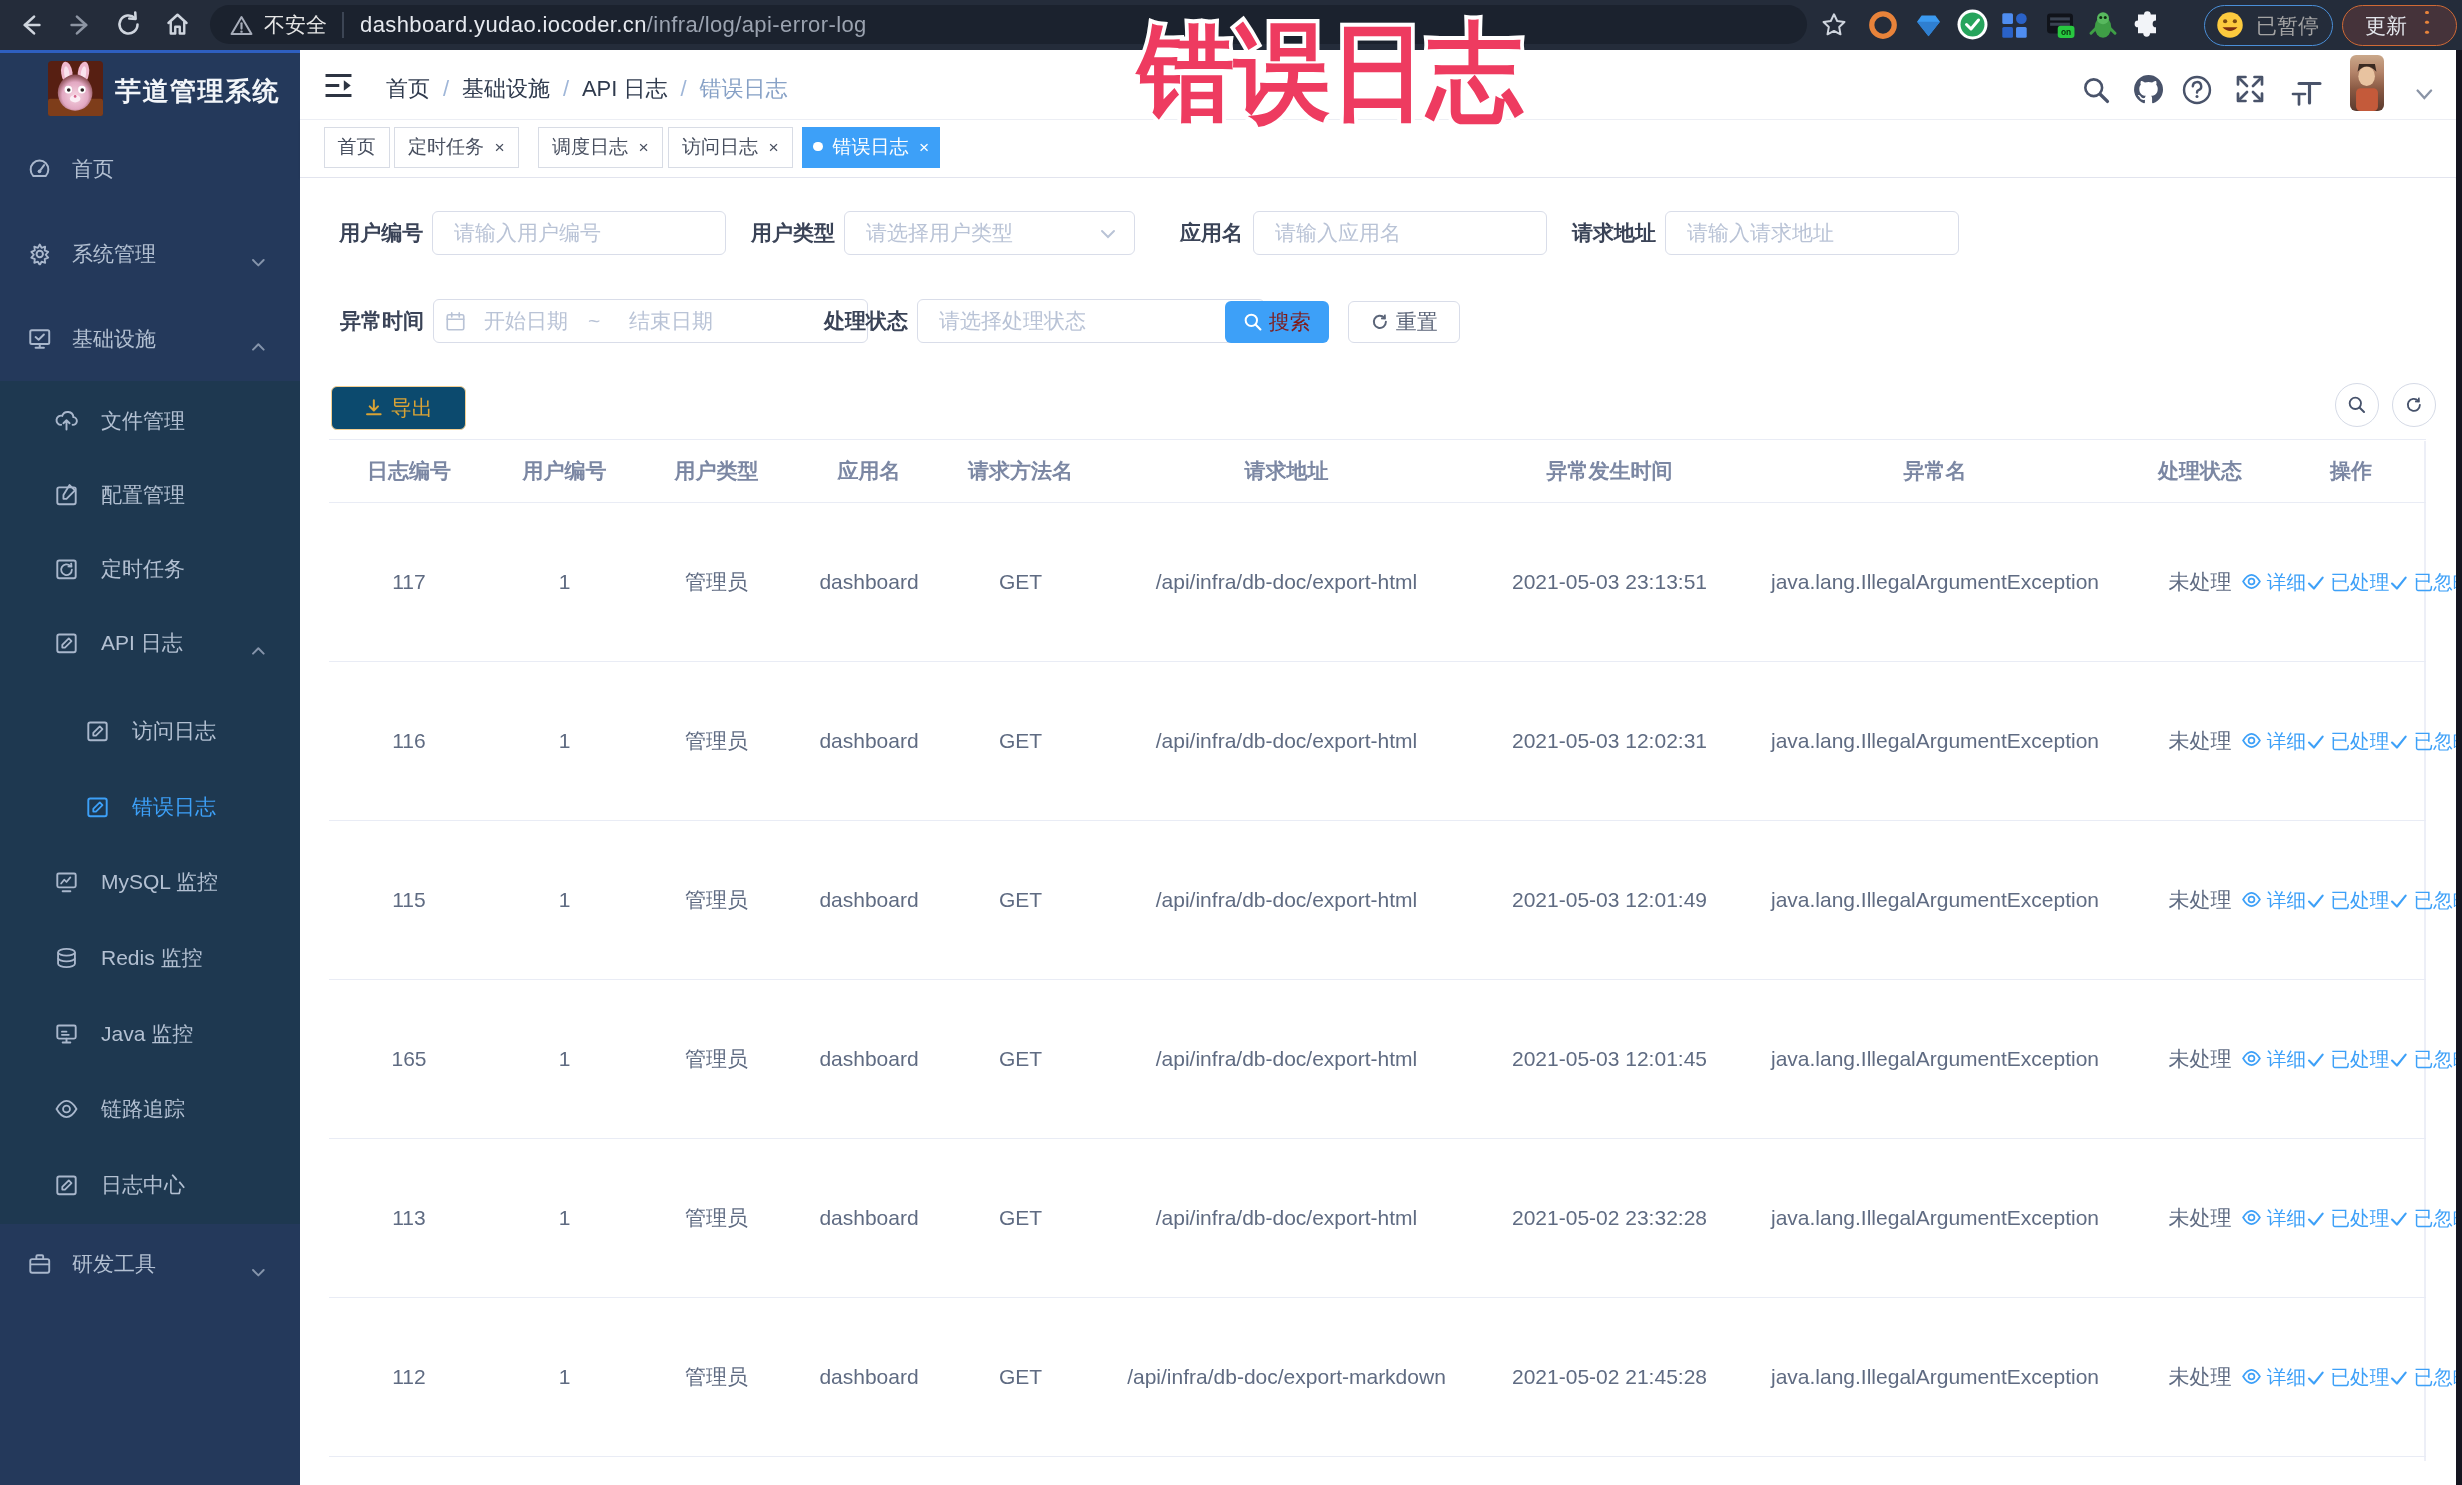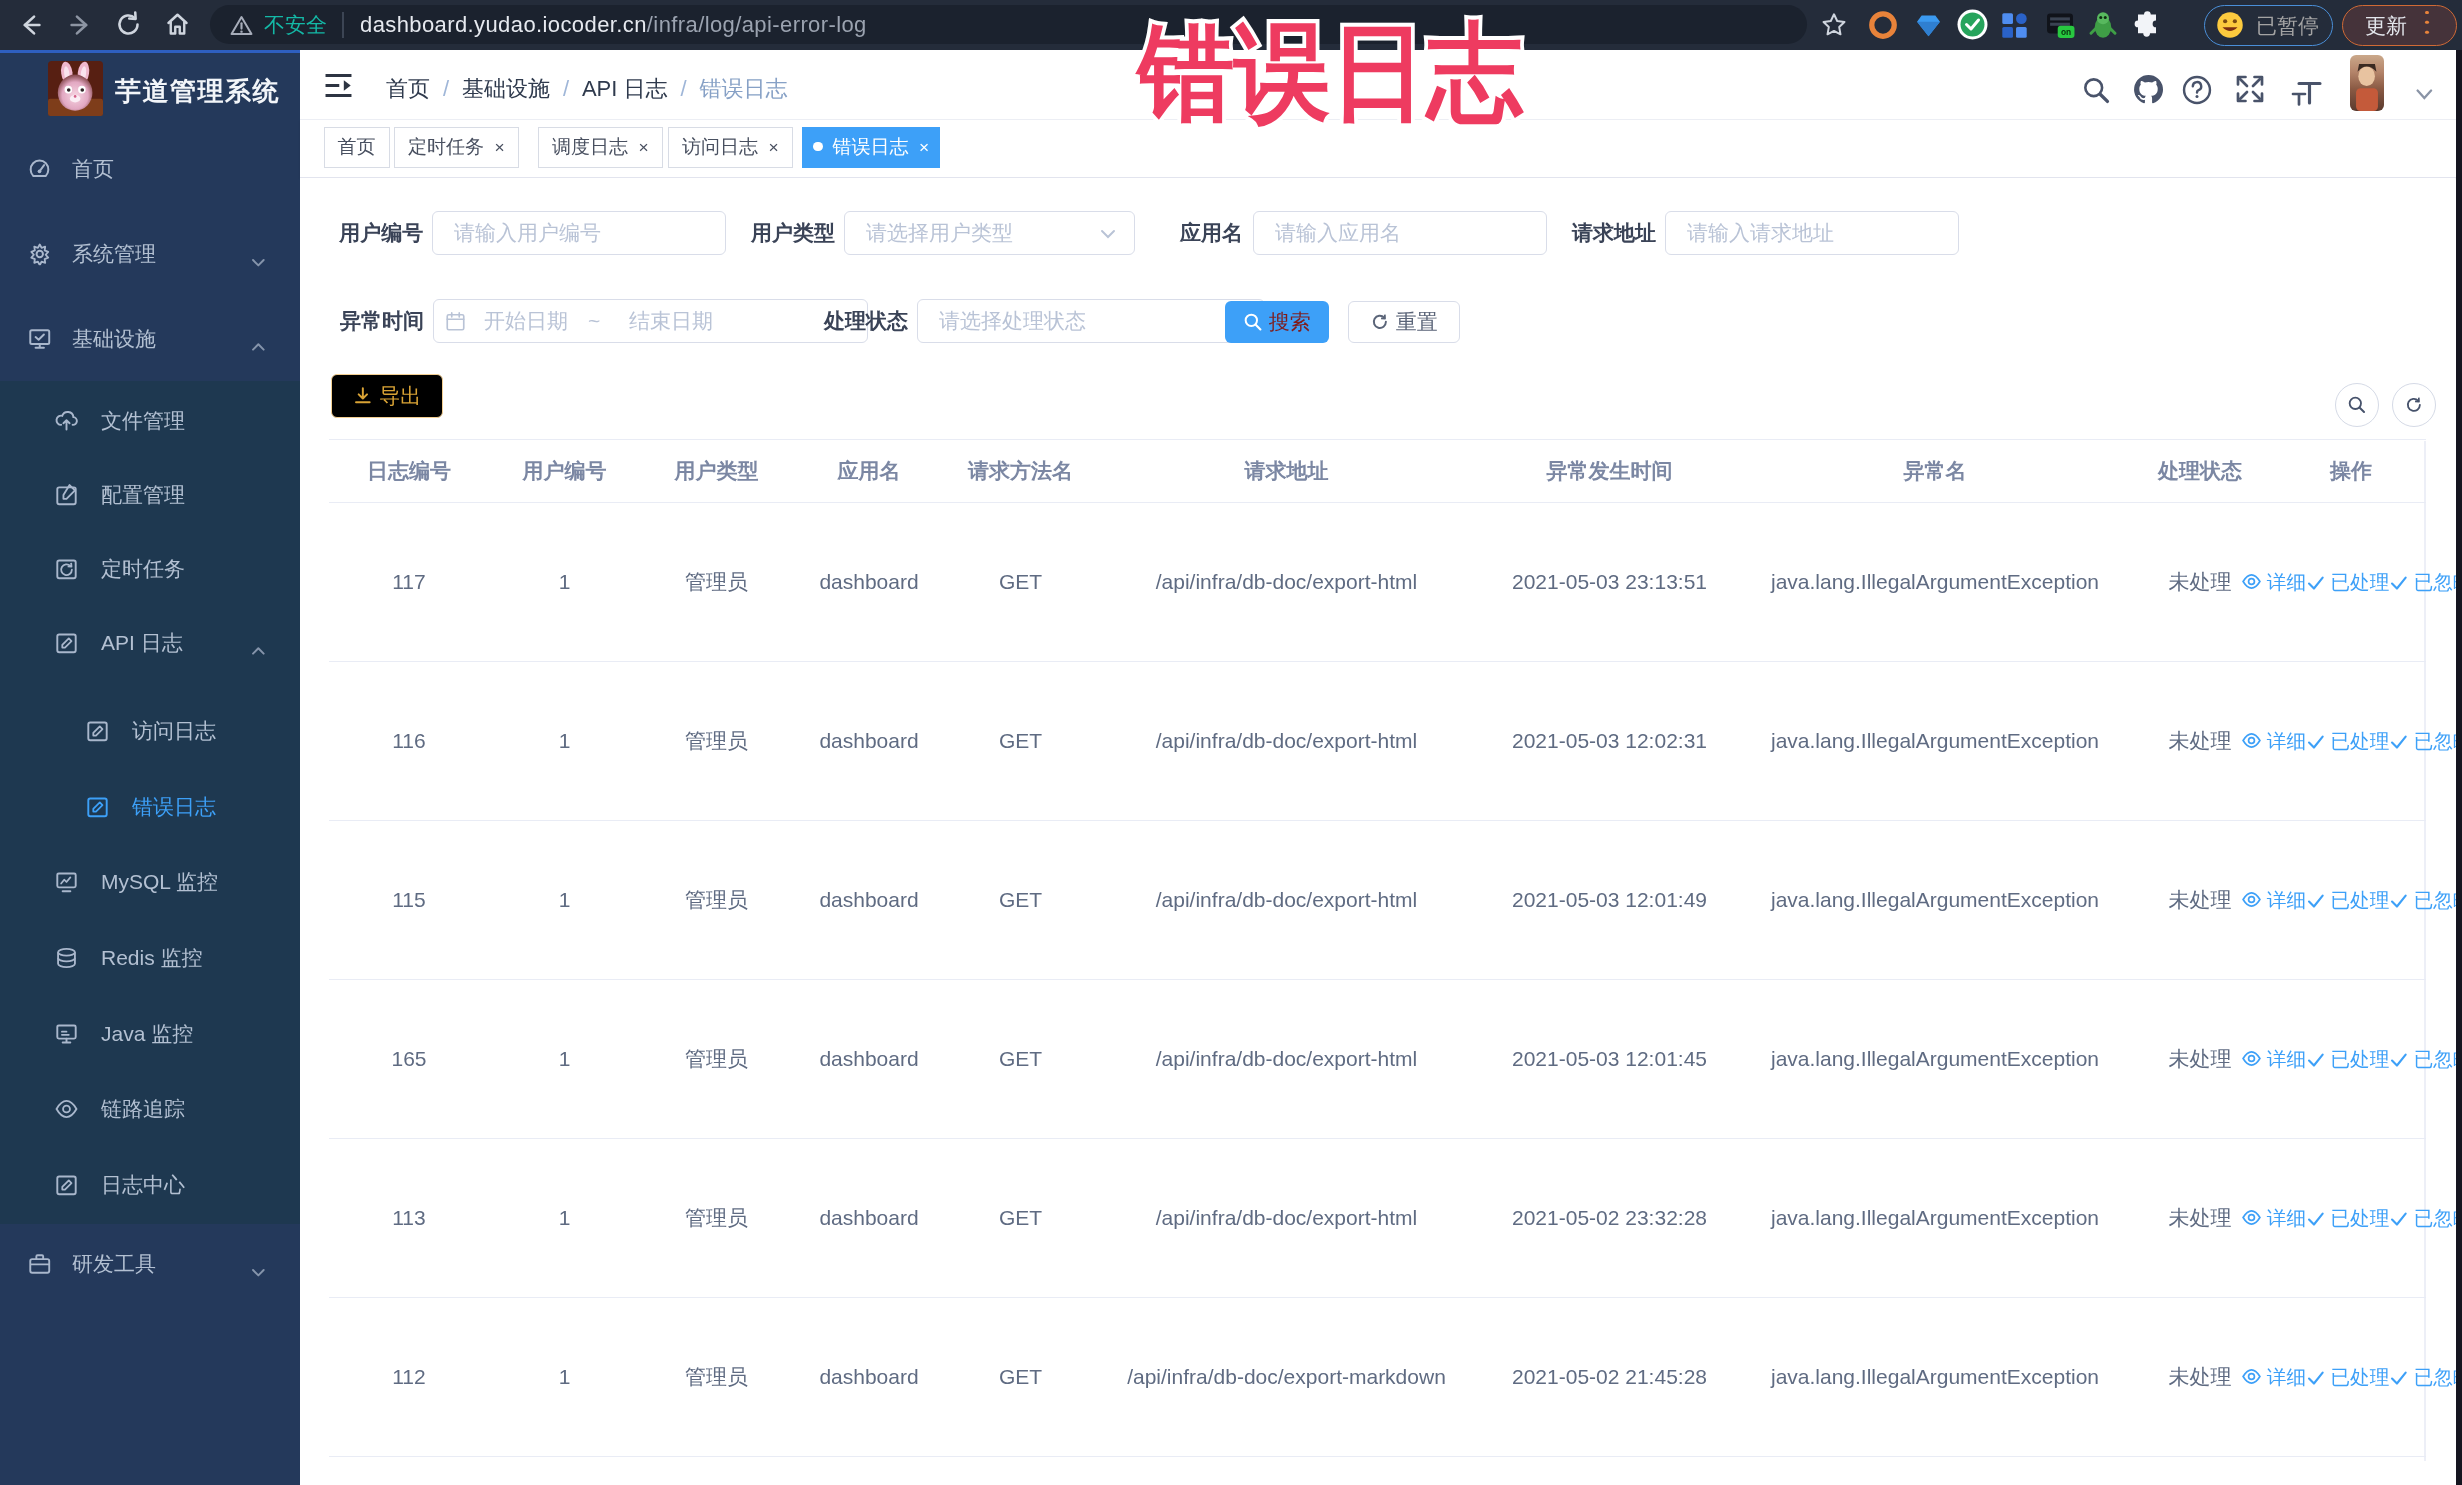--- a/index.html
+++ b/index.html
@@ -70,21 +70,21 @@
     <svg class="abs" style="left:164px;top:11.4px" width="27" height="27" viewBox="0 0 36 36">
       <path d="M6 16 L18 5 L30 16" stroke="#cfd5de" stroke-width="3.4" fill="none" stroke-linecap="round" stroke-linejoin="round"></path>
       <path d="M9 14 V30 H15 V21 H21 V30 H27 V14" stroke="#cfd5de" stroke-width="3.2" fill="none" stroke-linejoin="round"></path>
     </svg>
     <div class="burl"></div>
     <svg class="abs" style="left:230px;top:14.4px" width="23" height="23" viewBox="0 0 30 30">
       <path d="M15 4 L28 26 H2 Z" stroke="#a7adba" stroke-width="2.6" fill="none" stroke-linejoin="round"></path>
       <path d="M15 12 V19" stroke="#a7adba" stroke-width="2.8" stroke-linecap="round"></path>
       <circle cx="15" cy="23" r="1.6" fill="#a7adba"></circle>
     </svg>
-    <div class="abs" style="left:264px;top:0;height:50px;line-height:50px;font-size:21px;color:#14b8a6">不安全</div>
+    <div class="abs" style="left:264px;top:0;height:50px;line-height:50px;font-size:21px;color:#e5e5e5">不安全</div>
     <div class="abs" style="left:342px;top:12px;width:1.5px;height:26px;background:#3c4554"></div>
     <div class="abs" style="left:360px;top:0;height:50px;line-height:50px;font-size:22px;color:#e6e9ef;letter-spacing:0.4px">dashboard.yudao.iocoder.cn<span style="color:#9ba3b0">/infra/log/api-error-log</span></div>
     <svg class="abs" style="left:1821px;top:12px" width="26" height="26" viewBox="0 0 34 34">
       <path d="M17 3 L21.2 11.7 L30.7 13 L23.8 19.7 L25.5 29.2 L17 24.7 L8.5 29.2 L10.2 19.7 L3.3 13 L12.8 11.7 Z" stroke="#cfd5de" stroke-width="2.6" fill="none" stroke-linejoin="round"></path>
     </svg>
     <svg class="abs" style="left:1868px;top:9.8px" width="30" height="30" viewBox="0 0 40 40">
       <circle cx="20" cy="20" r="15" fill="none" stroke="#e8833a" stroke-width="7"></circle>
     </svg>
     <svg class="abs" style="left:1914px;top:10.6px" width="29" height="29" viewBox="0 0 38 38">
       <path d="M10 6 H28 L34 14 L19 33 L4 14 Z" fill="#3b9af0"></path>
@@ -371,21 +371,21 @@
       <svg style="vertical-align:-3px;margin-right:6px" width="19.7" height="19.7" viewBox="0 0 26 26">
         <circle cx="11" cy="11" r="7.5" fill="none" stroke="#fff" stroke-width="2.6"></circle>
         <path d="M16.5 16.5 L23 23" stroke="#fff" stroke-width="2.8" stroke-linecap="round"></path>
       </svg>搜索</div>
     <div class="btn" style="left:1048px;top:123px;width:112px;height:42px;background:#fff;border:1.5px solid #d9dde9;color:#5a6478;line-height:39px">
       <svg style="vertical-align:-3px;margin-right:6px" width="19.7" height="19.7" viewBox="0 0 26 26">
         <path d="M21 13 a8 8 0 1 1 -2.3-5.6" fill="none" stroke="#5a6478" stroke-width="2.6" stroke-linecap="round"></path>
         <path d="M19.5 3.5 L19.8 8.7 L14.6 8.4" fill="none" stroke="#5a6478" stroke-width="2.4" stroke-linejoin="round"></path>
       </svg>重置</div>
 
-    <div class="btn" style="left:31px;top:196px;width:112px;height:44px;background:#000000;border:1.5px solid #f3cf92;color:#d9a335;line-height:41px">
+    <div class="btn" style="left:31px;top:208px;width:135px;height:44px;background:#0c4a6e;border:1.5px solid #f3cf92;color:#d9a335;line-height:41px">
       <svg style="vertical-align:-3px;margin-right:6.8px" width="19.7" height="19.7" viewBox="0 0 26 26">
         <path d="M13 3 V16 M7.5 11 L13 16.5 L18.5 11" stroke="#d9a335" stroke-width="2.6" fill="none" stroke-linecap="round" stroke-linejoin="round"></path>
         <path d="M4 21.5 H22" stroke="#d9a335" stroke-width="2.6" stroke-linecap="round"></path>
       </svg>导出</div>
     <div class="abs" style="left:2035px;top:205px;width:44px;height:44px;border:1.5px solid #d5dae6;border-radius:50%">
       <svg class="abs" style="left:10.6px;top:10.6px" width="19.7" height="19.7" viewBox="0 0 26 26">
         <circle cx="11" cy="11" r="7.5" fill="none" stroke="#46526b" stroke-width="2.4"></circle>
         <path d="M16.5 16.5 L22.5 22.5" stroke="#46526b" stroke-width="2.6" stroke-linecap="round"></path>
       </svg>
     </div>

